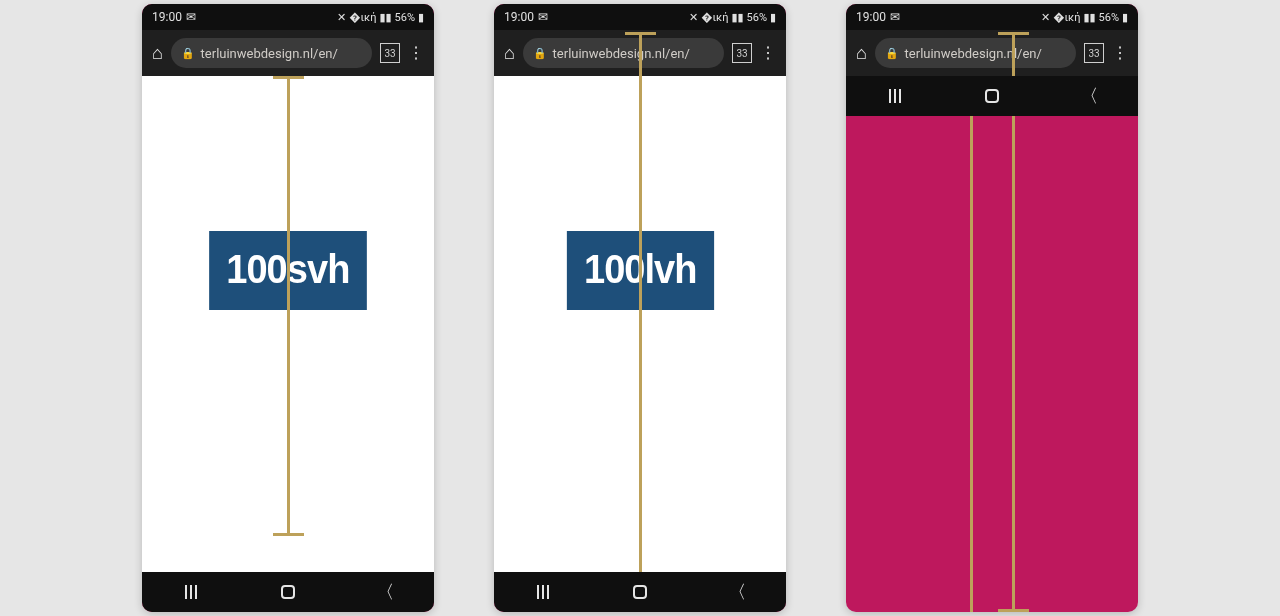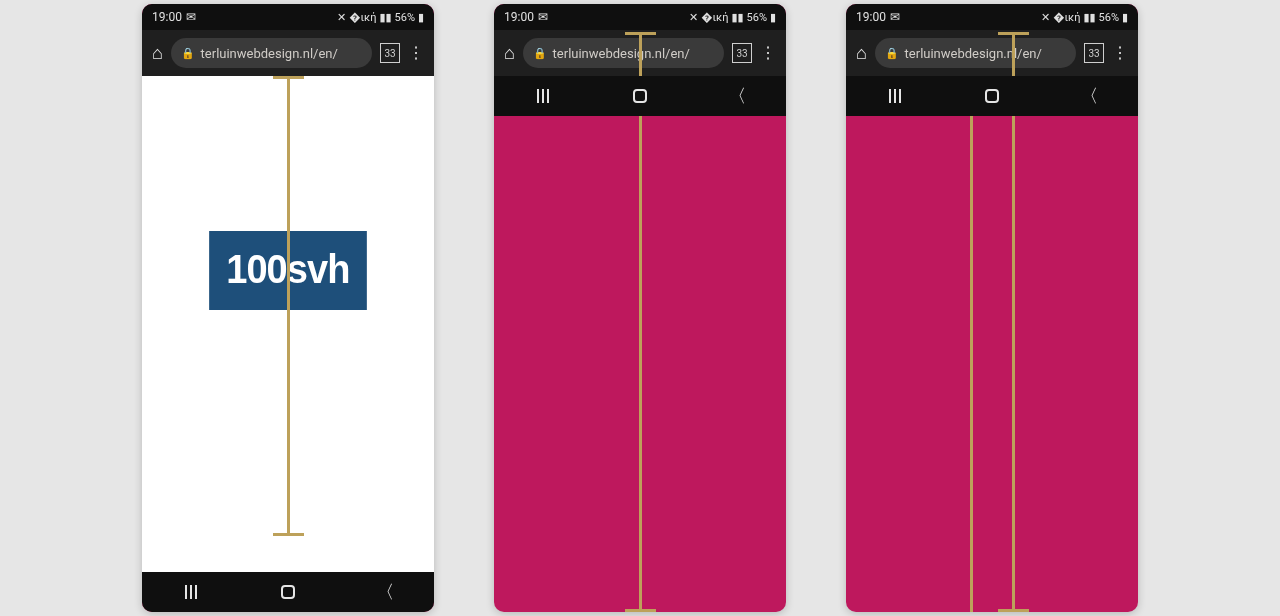--- a/index.html
+++ b/index.html
@@ -204,20 +204,25 @@
   </div>
   <div class="addr-bar">
     <span class="home-ico">⌂</span>
     <div class="url-pill">
       <span class="lock-ico">🔒</span>
       <span>terluinwebdesign.nl/en/</span>
     </div>
     <div class="tab-count">33</div>
     <span class="menu-dots">⋮</span>
   </div>
+  <div class="viewport">
+    <div class="page-content">
+      <div class="lvh-box">100lvh</div>
+    </div>
+  </div>
   <div class="nav-bar">
     <div class="nav-ico">
         <div class="recent-bars">
           <span></span>
           <span></span>
           <span></span>
         </div>
       </div>
     <div class="nav-ico">
         <span class="home-square"></span>

